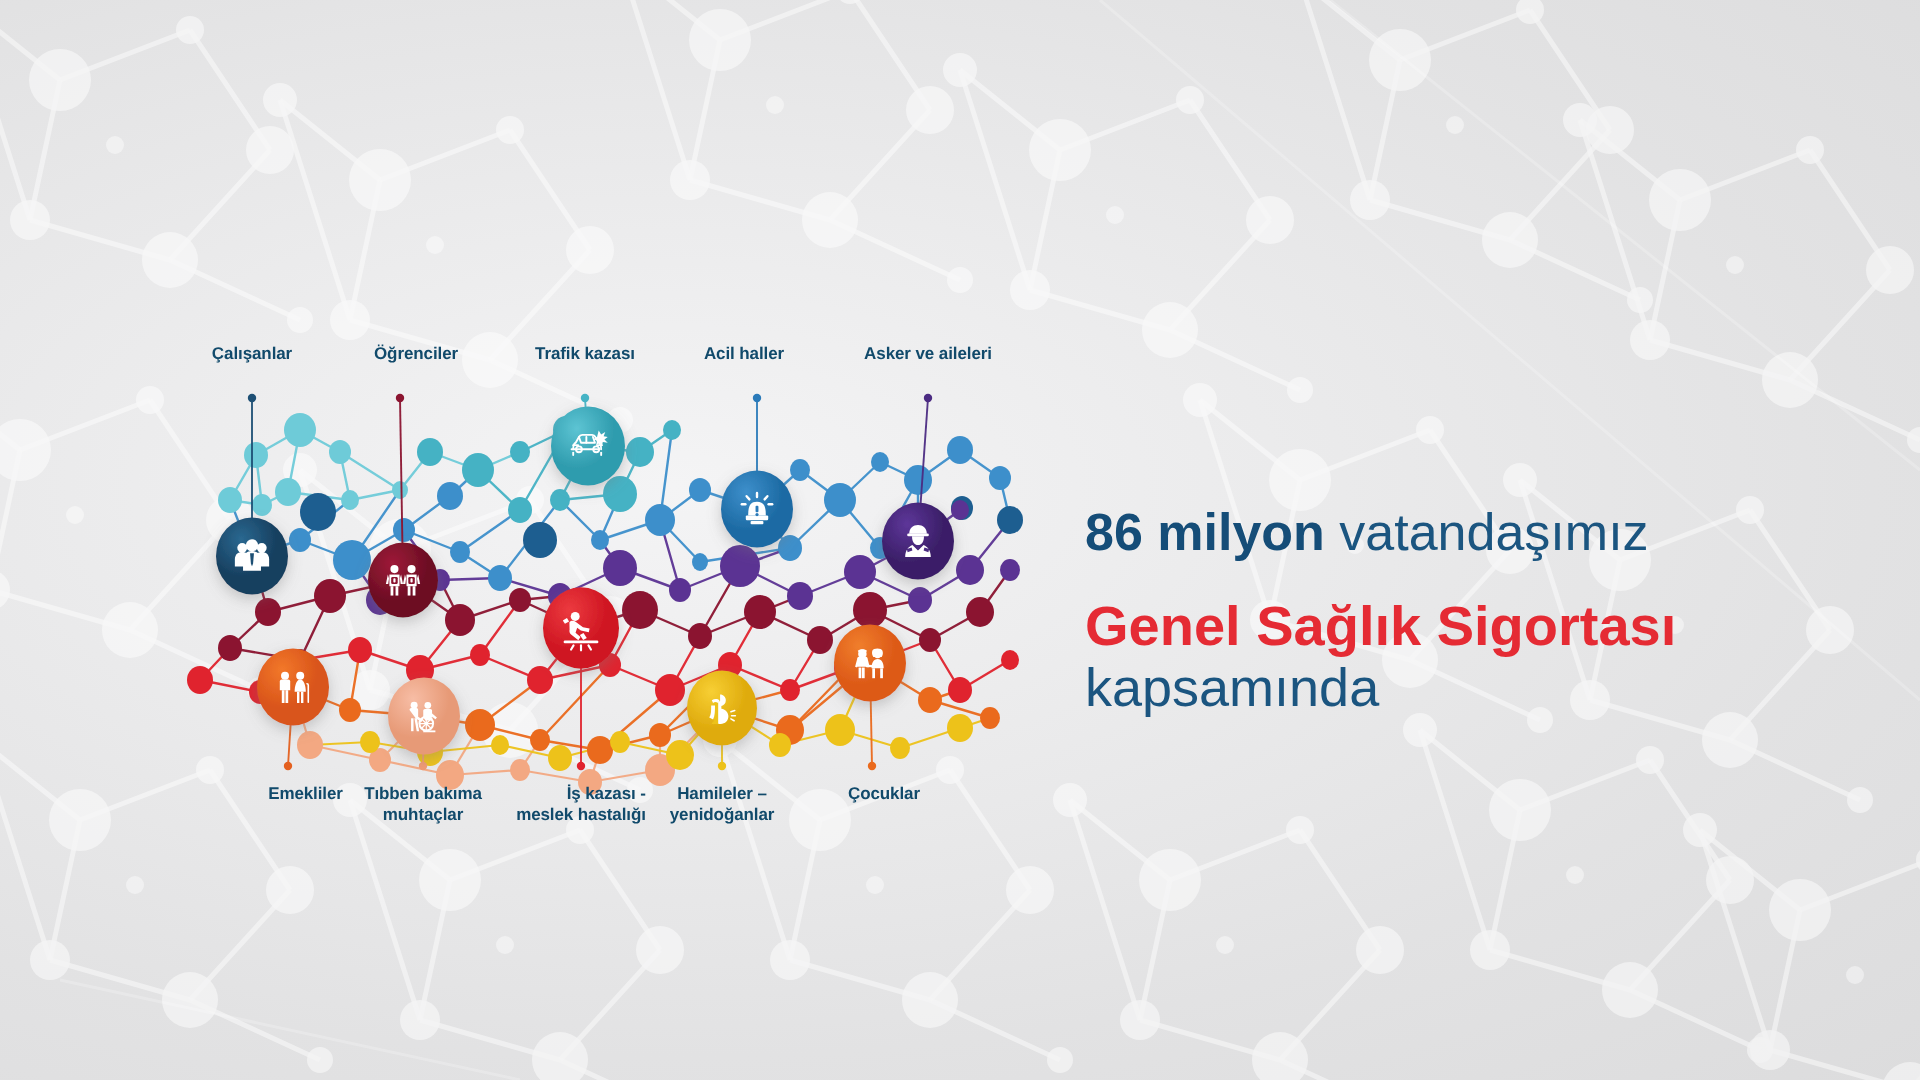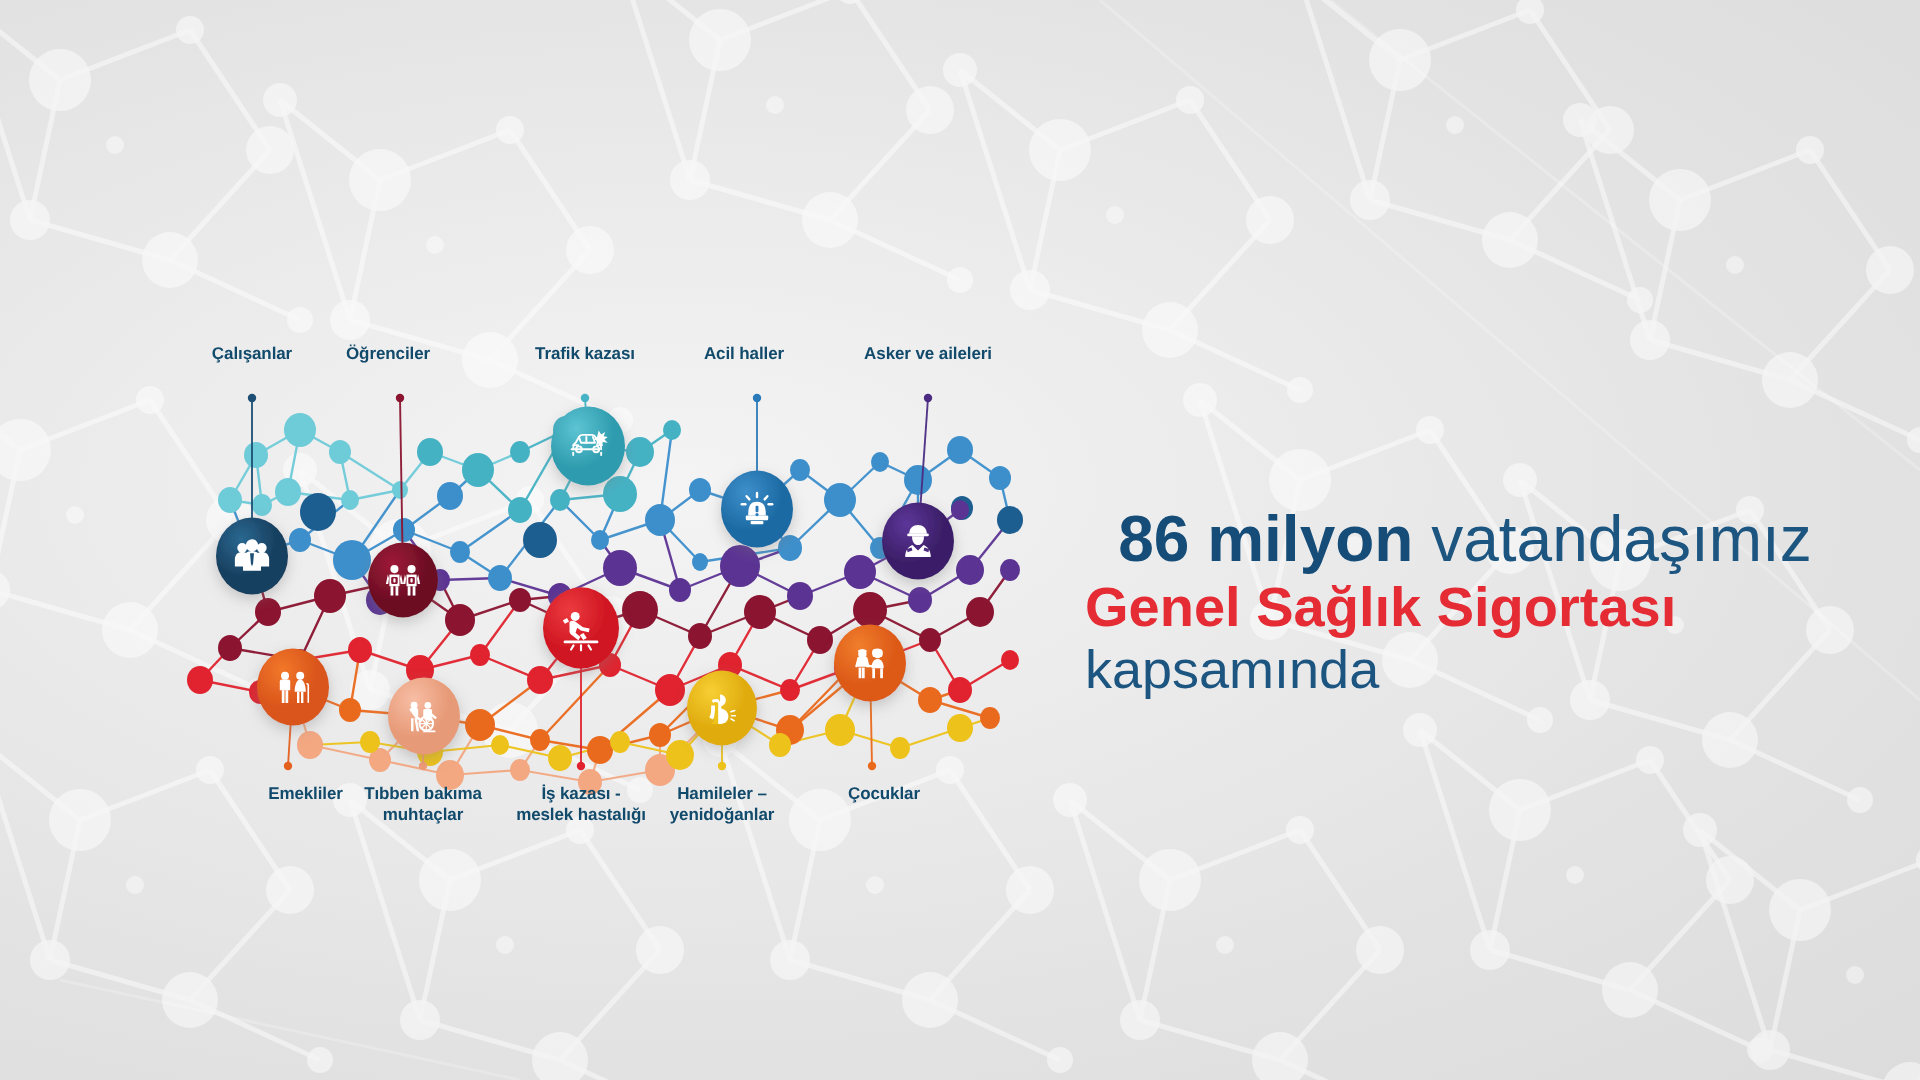--- a/index.html
+++ b/index.html
@@ -27,24 +27,24 @@
     text-rendering:geometricPrecision;
   }
 
   
   #headline{
     position:absolute;
     left:1085px; top:503px;
     width:760px;
   }
   #headline .ln{ line-height:1.13; white-space:nowrap; }
-  .l1{ font-size:64px; color:#16507a;text-align:center; }
+  .l1{ font-size:52px; color:#16507a; }
   .l1 .bold{ font-weight:700; color:#154d78; }
   .l1 .light{ font-weight:400; color:#1b5580; }
-  .l2{ font-size:56px; font-weight:700; color:#e52b34; }
+  .l2{ font-size:56px; font-weight:700; color:#e52b34;margin-top:32px; }
   .l3{ font-size:54px; font-weight:400; color:#1b5580; }
 </style>
 </head>
 <body>
 
 <svg id="bg-pattern" viewBox="0 0 1920 1080" xmlns="http://www.w3.org/2000/svg" aria-hidden="true">
   <defs>
     <g id="molcluster">
       <line x1="20" y1="40" x2="120" y2="120" stroke="#ffffff" stroke-width="5" opacity=".75"></line>
       <line x1="120" y1="120" x2="250" y2="70" stroke="#ffffff" stroke-width="5" opacity=".75"></line>
@@ -660,28 +660,28 @@
             <path d="M3 7h3.6v13H3z" fill="#fff"></path>
             <path d="M13.4 7H17v13h-3.6z" fill="#fff"></path>
             <path d="M-5.5 2.5h11v3h-11z" fill="#fff"></path>
           </g>
         </g>
       </g>
   </svg>
 
   <div id="labels">
       <div class="callout-label" style="left: 252px; top: 343px;">Çalışanlar</div>
-      <div class="callout-label" style="left: 388px; top: 343px;">Öğrenciler</div>
+      <div class="callout-label" style="left: 416px; top: 343px;">Öğrenciler</div>
       <div class="callout-label" style="left: 585px; top: 343px;">Trafik kazası</div>
       <div class="callout-label" style="left: 744px; top: 343px;">Acil haller</div>
       <div class="callout-label" style="left: 928px; top: 343px;">Asker ve aileleri</div>
       <div class="callout-label" style="left: 288px; top: 783px; padding-left: 35px;">Emekliler</div>
       <div class="callout-label" style="left: 423px; top: 783px;">Tıbben bakıma
 muhtaçlar</div>
-      <div class="callout-label" style="left: 581px; top: 783px;">İş kazası -
+      <div class="callout-label" style="left: 581px; top: 783px; text-align: right;">İş kazası -
 meslek hastalığı</div>
       <div class="callout-label" style="left: 722px; top: 783px;">Hamileler –
 yenidoğanlar</div>
       <div class="callout-label" style="left: 872px; top: 783px; margin-left: 12px;">Çocuklar</div>
     </div>
 
   <div id="headline">
     <div class="ln l1"><span class="bold">86 milyon</span><span class="light"> vatandaşımız</span></div>
     <div class="ln l2">Genel Sağlık Sigortası</div>
     <div class="ln l3">kapsamında</div>

